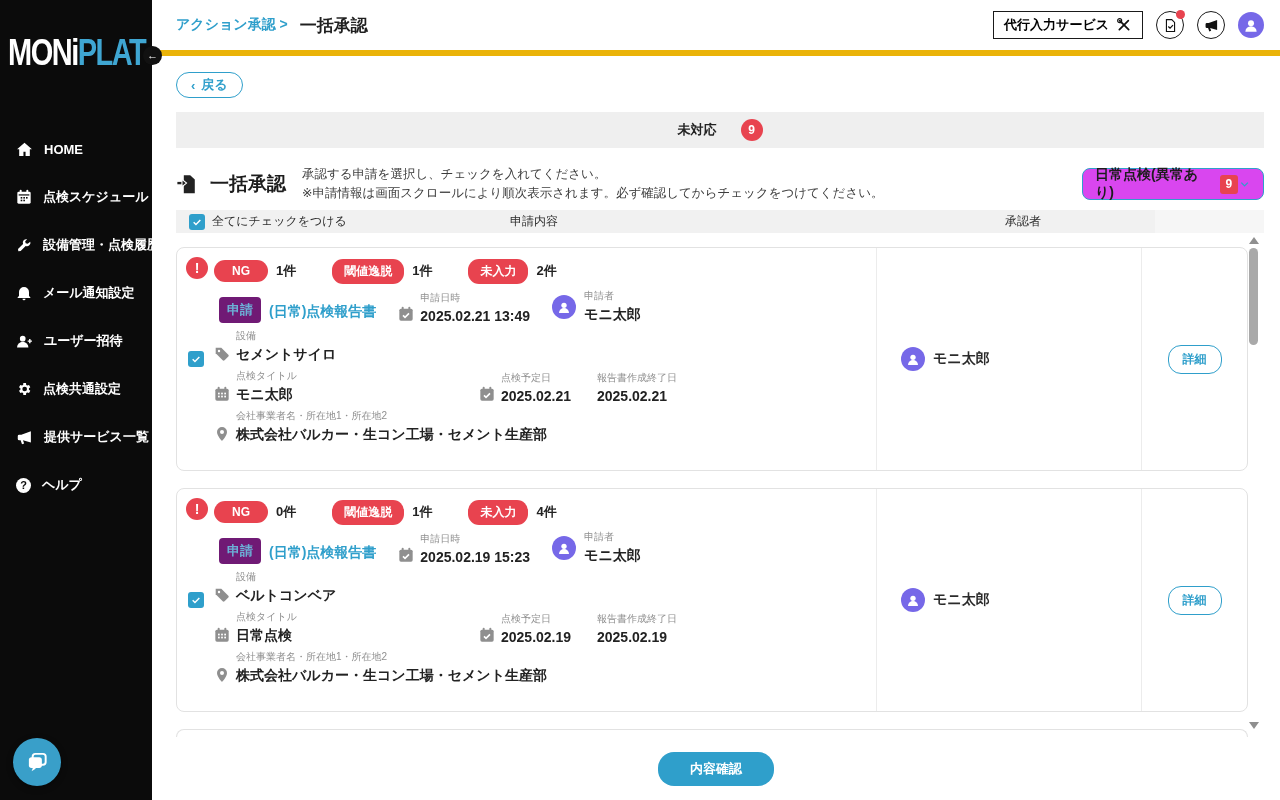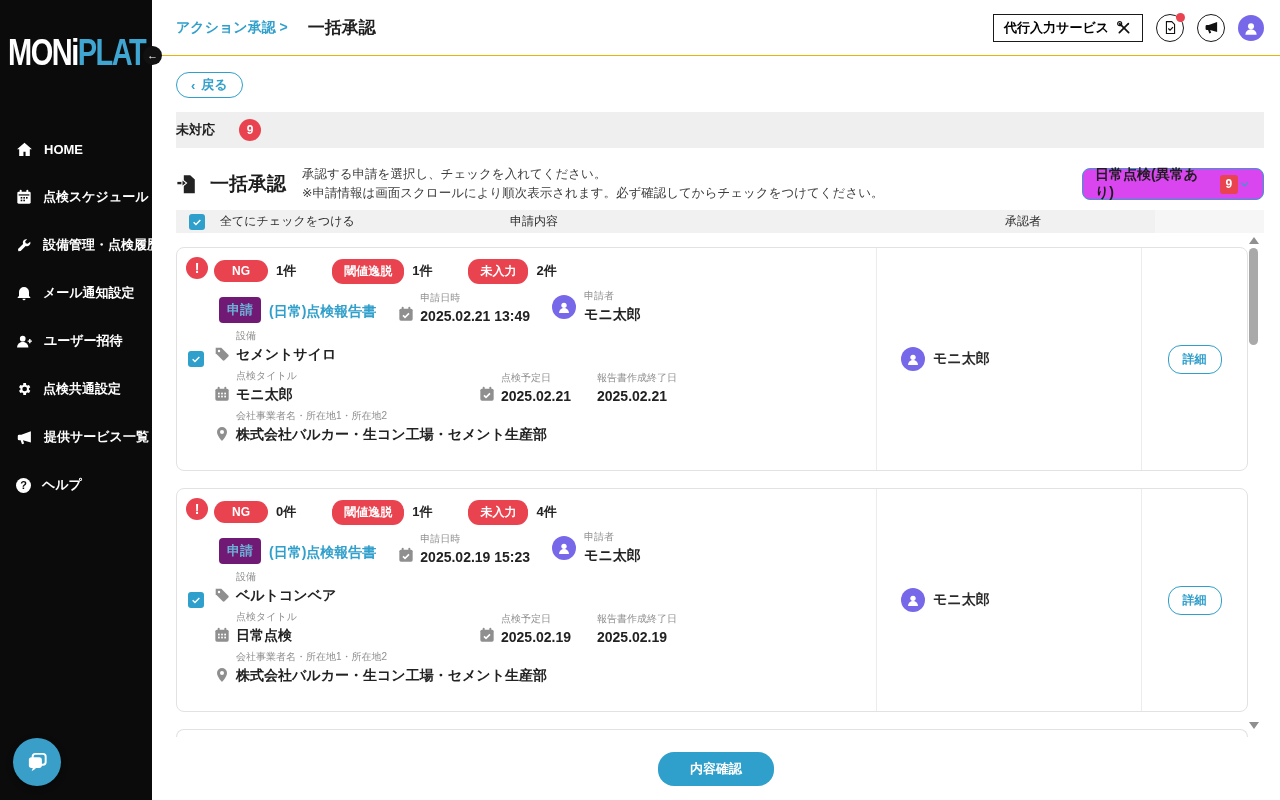--- a/index.html
+++ b/index.html
@@ -19,56 +19,56 @@
   .nav-item span.lbl { color:#fff; font-size:13px; font-weight:bold; white-space:nowrap; }
   .nav-item svg { flex:0 0 auto; }
   .help-circle { width:15px; height:15px; border-radius:50%; background:#fff; color:#0b0b0b;
           font-size:11px; font-weight:bold; text-align:center; line-height:15px; }
   .chat-btn { position:absolute; left:13px; bottom:14px; width:48px; height:48px; border-radius:50%;
           background:#399fc9; display:flex; align-items:center; justify-content:center; cursor:pointer;
           box-shadow:0 2px 6px rgba(0,0,0,.4); }
 
   
   .main { position:absolute; left:152px; top:0; width:1128px; height:800px; background:#fff; }
-  .topbar { height:56px; display:flex; align-items:center; border-bottom:1px solid #eab308; padding:0 16px 0 24px;gap:8px; }
+  .topbar { height:56px; display:flex; align-items:center; border-bottom:6px solid #eab308; padding:0 16px 0 24px; }
   .crumb-parent { color:#2f9fcb; font-size:14px; font-weight:bold; cursor:pointer; }
   .crumb-current { margin-left:12px; font-size:17px; font-weight:bold; color:#1f1f1f; }
   .topbar-right { margin-left:auto; display:flex; align-items:center; gap:13px; }
   .proxy-btn { display:flex; align-items:center; gap:7px; border:1.6px solid #1a1a1a; border-radius:0;
           height:28px; padding:0 10px; font-size:13px; font-weight:bold; background:#fff; cursor:pointer; }
   .circle-btn { position:relative; width:28px; height:28px; border:1.6px solid #1a1a1a; border-radius:50%;
           background:#fff; display:flex; align-items:center; justify-content:center; cursor:pointer; }
   .red-dot { position:absolute; top:-2px; right:-2px; width:9px; height:9px; border-radius:50%; background:#e8434f; }
   .avatar { border-radius:50%; background:#7668e8; display:flex; align-items:center; justify-content:center; overflow:hidden; }
   .avatar.hdr { width:26px; height:26px; cursor:pointer; }
   .avatar.sm { width:24px; height:24px; }
 
   .content { padding:0 16px 0 24px; }
   .back-row { margin-top:16px; height:26px; }
   .back-btn { display:inline-flex; align-items:center; gap:6px; border:1.5px solid #2f9fcb; color:#2f9fcb;
           background:#fff; border-radius:14px; height:26px; padding:0 14px; font-size:13px; font-weight:bold; cursor:pointer; }
-  .status-bar { margin-top:14px; height:36px; background:#efefef; display:flex; align-items:center; gap:24px; }
+  .status-bar { margin-top:14px; height:36px; background:#efefef; display:flex; align-items:center; justify-content:center; gap:24px; }
   .status-bar .s-lbl { font-size:13px; font-weight:bold; color:#222; }
   .count-circle { width:22px; height:22px; border-radius:50%; background:#e8434f; color:#fff;
           font-size:12px; font-weight:bold; display:flex; align-items:center; justify-content:center; }
 
   .section { margin-top:10px; height:52px; display:flex; align-items:center; }
   .section-title { display:flex; align-items:center; gap:12px; }
   .section-title .t { font-size:19px; font-weight:bold; color:#1d1d1d; }
   .section-desc { margin-left:16px; font-size:12.5px; color:#3c3c3c; line-height:1.55; }
   .filter-select { margin-left:auto; width:182px; height:32px; border:1.5px solid #2f9fcb; border-radius:8px;
           background:#d946ef; display:flex; align-items:center; padding:0 12px; cursor:pointer; }
   .filter-select .f-lbl { font-size:14px; font-weight:bold; color:#1d1d1d; }
   .count-square { margin-left:10px; width:19px; height:19px; border-radius:3px; background:#e8434f; color:#fff;
           font-size:12px; font-weight:bold; display:flex; align-items:center; justify-content:center; }
   .filter-select svg { margin-left:auto; }
 
   .thead { position:relative; height:23px; background:#f1f1f1; display:flex; align-items:center; }
   .thead .th-right { position:absolute; right:0; top:0; width:109px; height:23px; background:#f6f6f6; }
-  .thead .sel-all { display:flex; align-items:center; gap:15px; margin-left:13px; font-size:12px; color:#2e2e2e; }
+  .thead .sel-all { display:flex; align-items:center; gap:7px; margin-left:13px; font-size:12px; color:#2e2e2e; }
   .th-col { position:absolute; top:0; height:23px; line-height:23px; font-size:12px; color:#2e2e2e; }
   .th-request { left:334px; } .th-approver { left:829px; }
 
   .checkbox { width:16px; height:16px; border-radius:3px; background:#2f9fcb; display:inline-flex;
           align-items:center; justify-content:center; cursor:pointer; flex:0 0 auto; }
 
   .list { position:relative; height:504px; overflow:hidden; }
   .card { position:relative; width:1072px; height:224px; margin-top:14px; border:1px solid #e2e2e2;
           border-radius:8px; background:#fff; display:flex; }
   .card + .card { margin-top:17px; }

